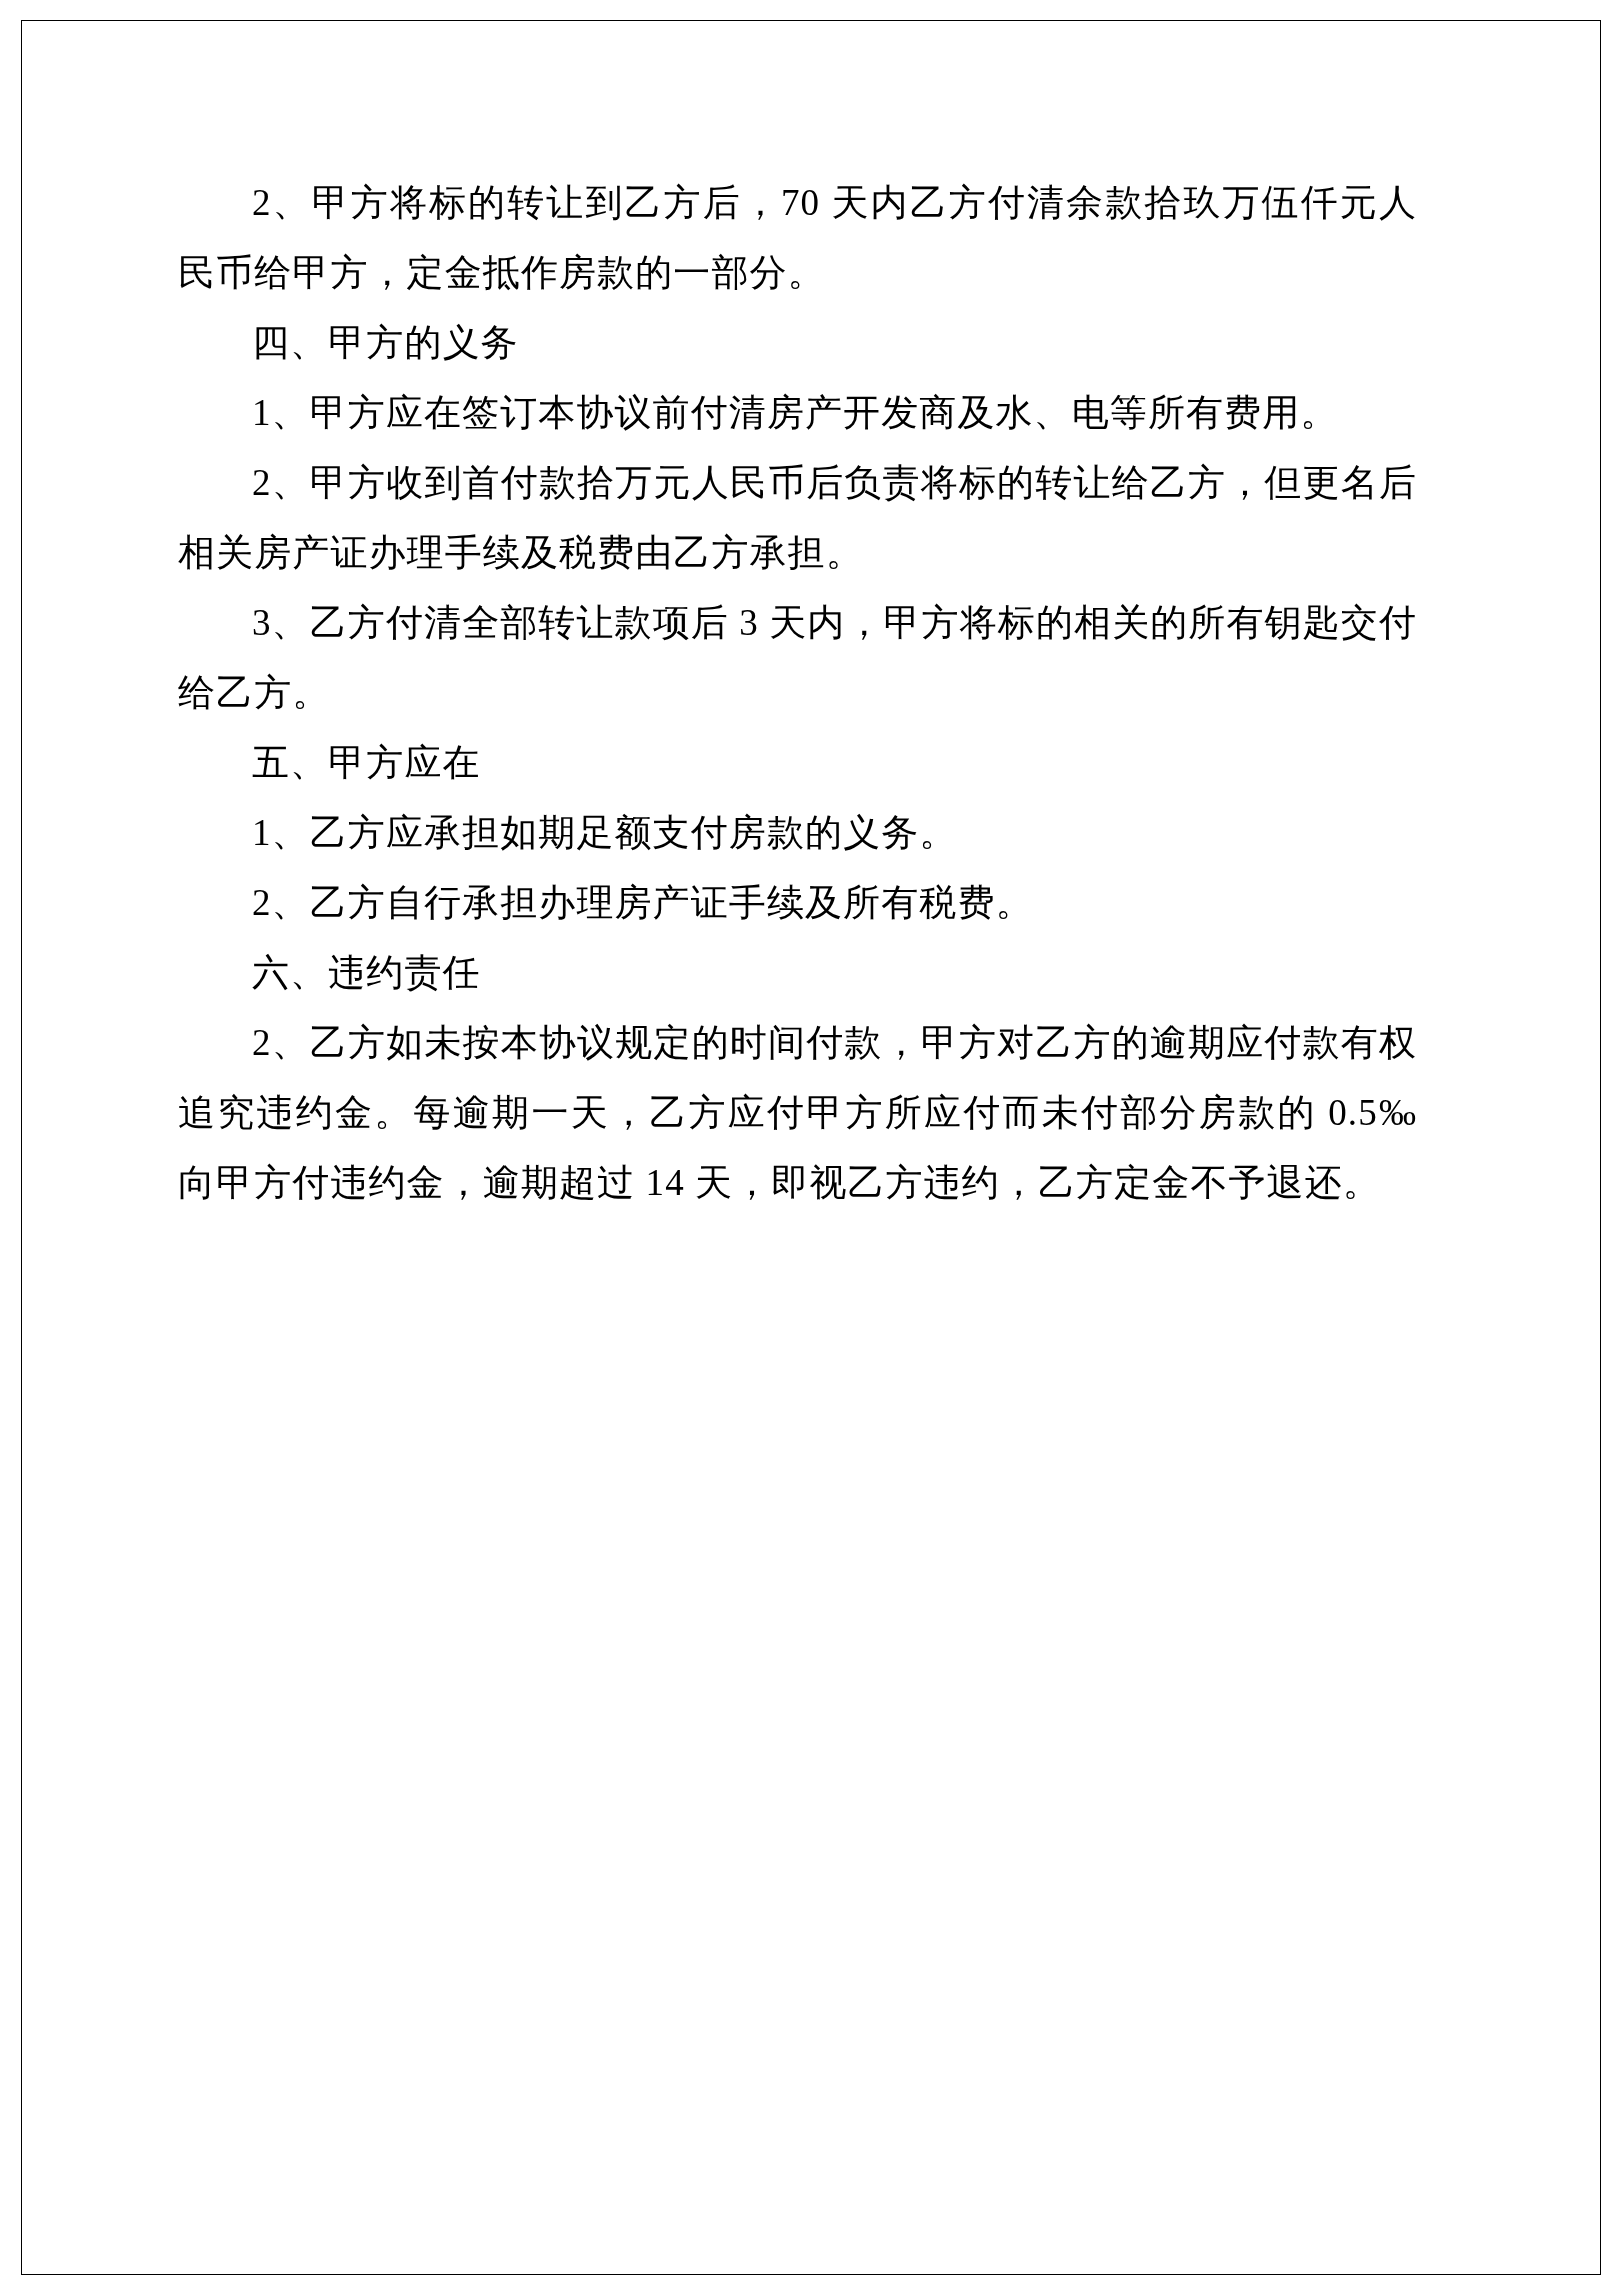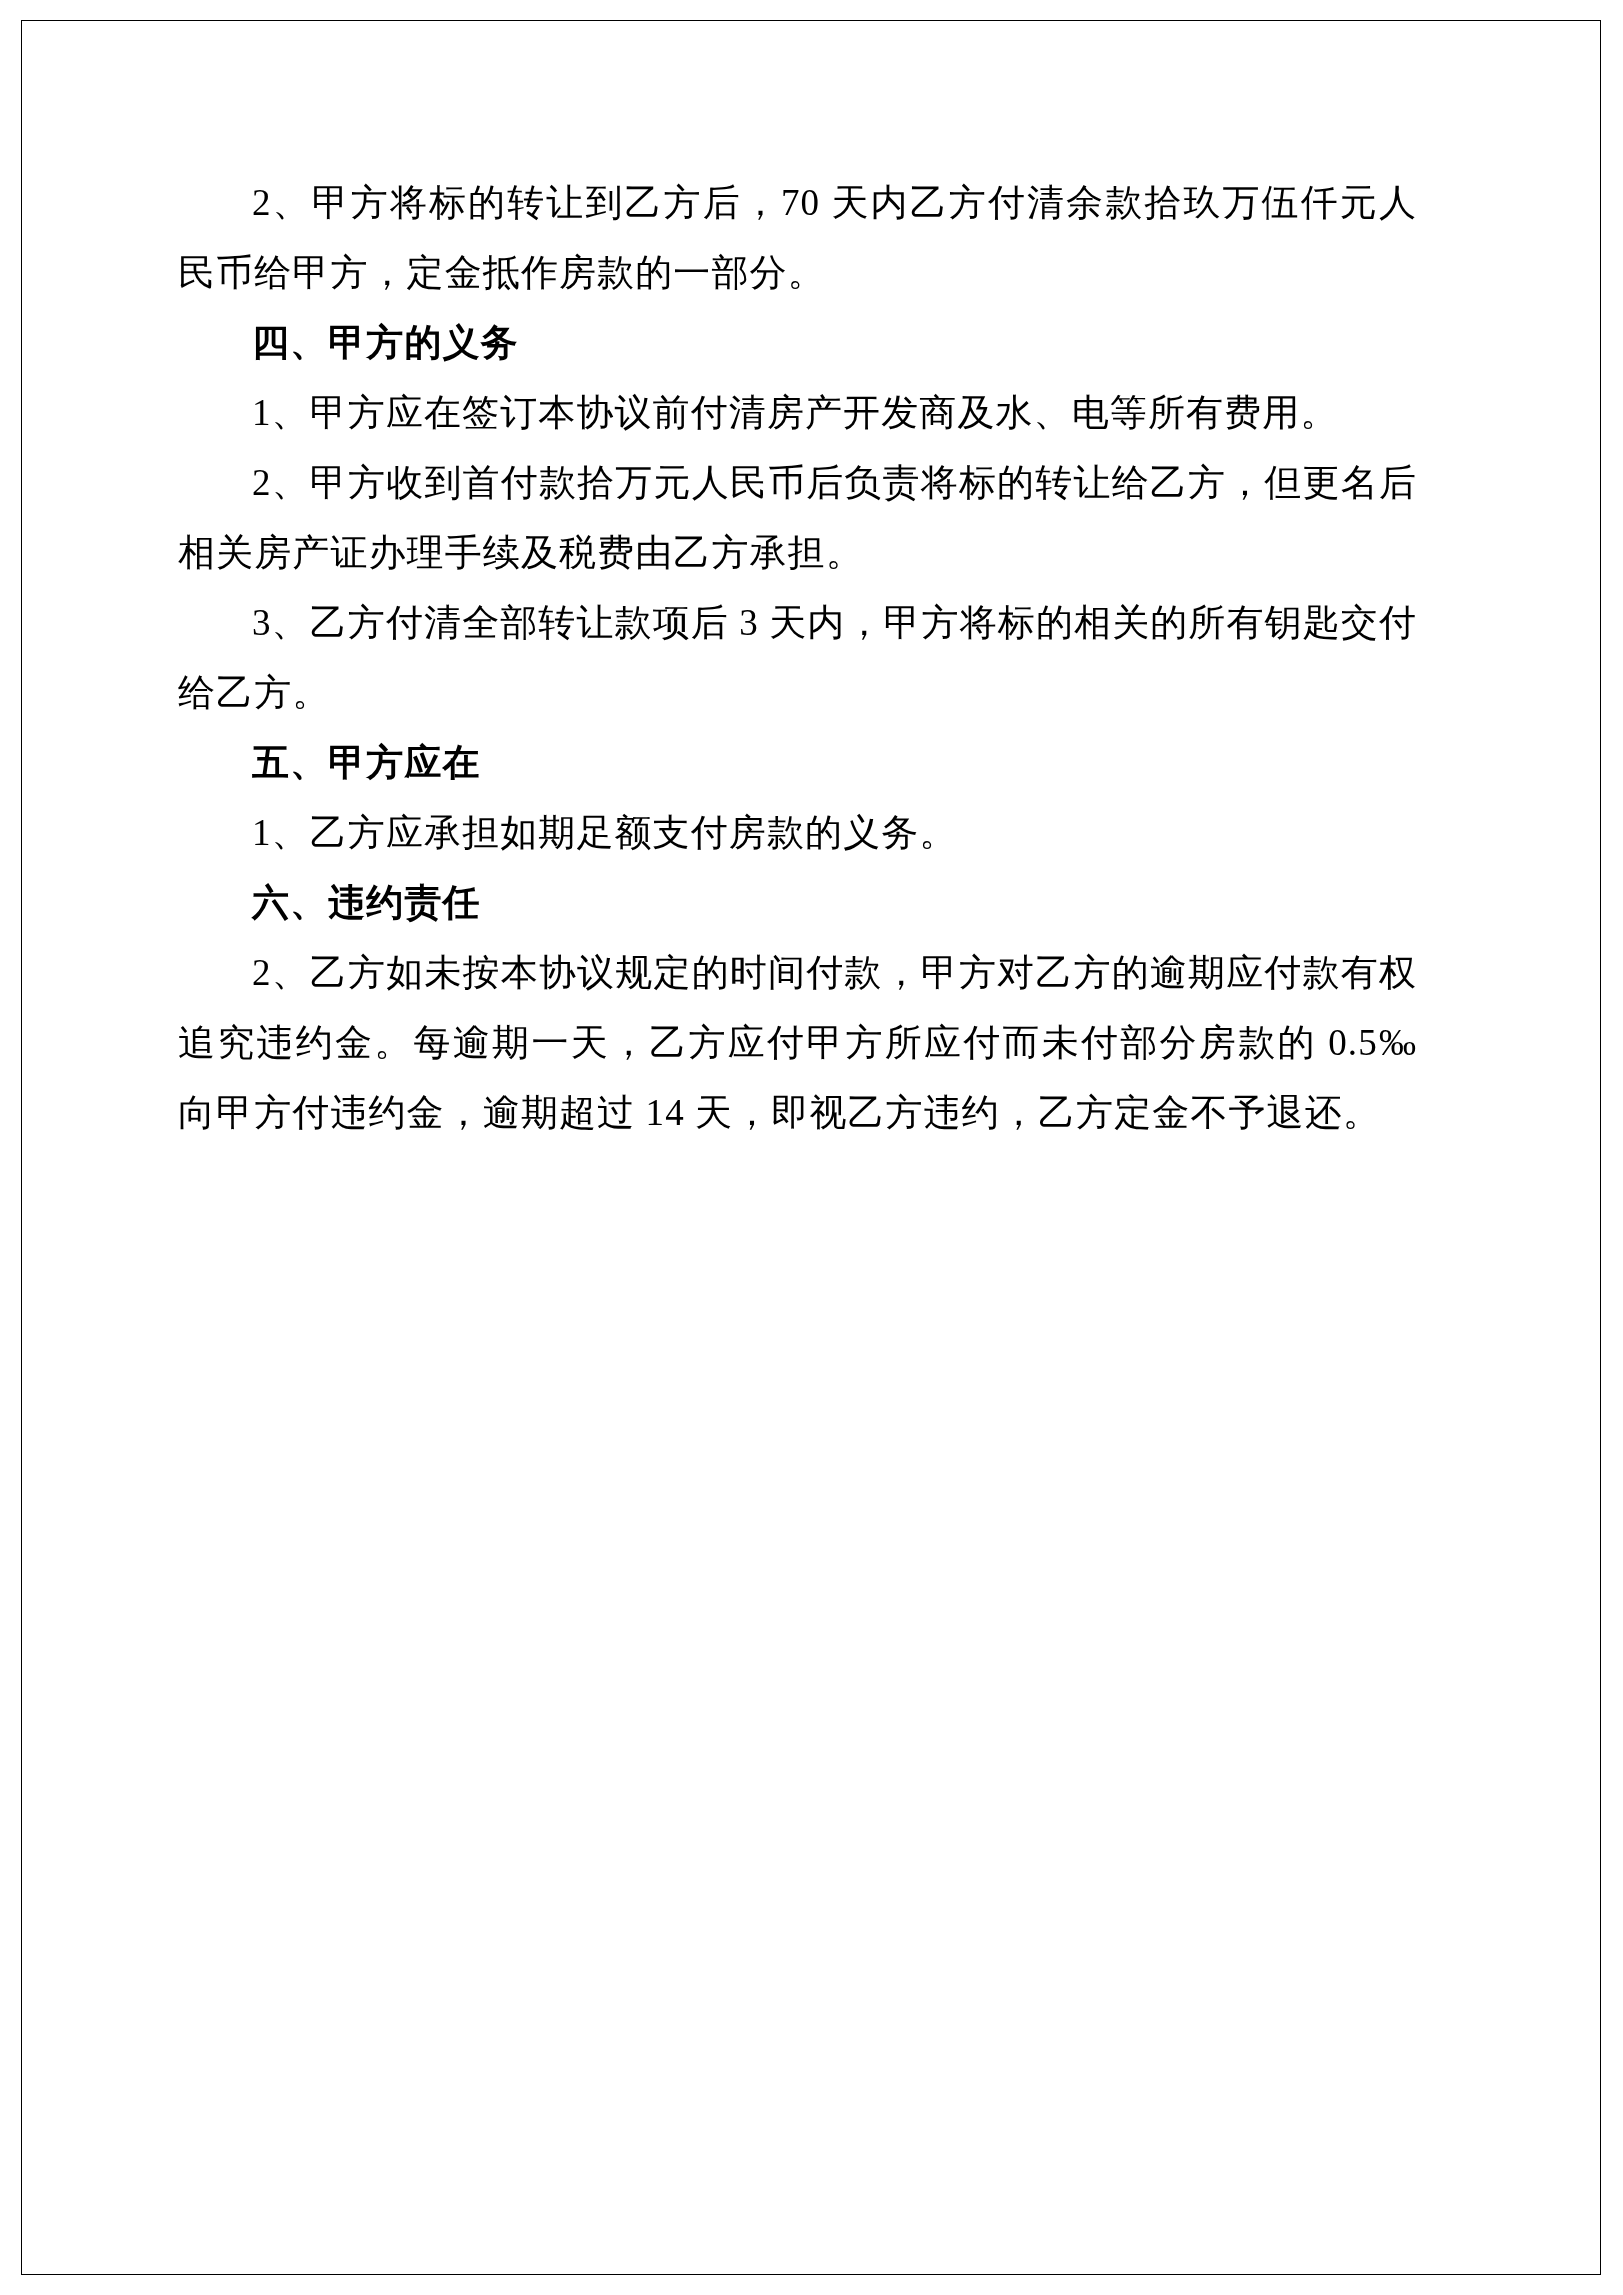--- a/index.html
+++ b/index.html
@@ -42,33 +42,34 @@
     color: #000000;
     text-align: justify;
     text-justify: inter-ideograph;
     font-family: "Liberation Serif", "DejaVu Serif", serif;
   }
   p.indent {
     text-indent: 74px;
   }
   p.heading {
     text-indent: 74px;
-    font-weight: bold;
+    font-weight: normal;
   }
 </style>
 </head>
 <body>
 
 <div class="page">
   <div class="page-border"></div>
   <div class="content">
     <p class="para indent">2、甲方将标的转让到乙方后，70 天内乙方付清余款拾玖万伍仟元人民币给甲方，定金抵作房款的一部分。</p>
     <p class="para heading">四、甲方的义务</p>
     <p class="para indent">1、甲方应在签订本协议前付清房产开发商及水、电等所有费用。</p>
     <p class="para indent">2、甲方收到首付款拾万元人民币后负责将标的转让给乙方，但更名后相关房产证办理手续及税费由乙方承担。</p>
     <p class="para indent">3、乙方付清全部转让款项后 3 天内，甲方将标的相关的所有钥匙交付给乙方。</p>
     <p class="para heading">五、甲方应在</p>
     <p class="para indent">1、乙方应承担如期足额支付房款的义务。</p>
+    <p class="para indent">2、乙方自行承担办理房产证手续及所有税费。</p>
     <p class="para heading">六、违约责任</p>
     <p class="para indent">2、乙方如未按本协议规定的时间付款，甲方对乙方的逾期应付款有权追究违约金。每逾期一天，乙方应付甲方所应付而未付部分房款的 0.5‰向甲方付违约金，逾期超过 14 天，即视乙方违约，乙方定金不予退还。</p>
   </div>
 </div>
 
 
 </body></html>

